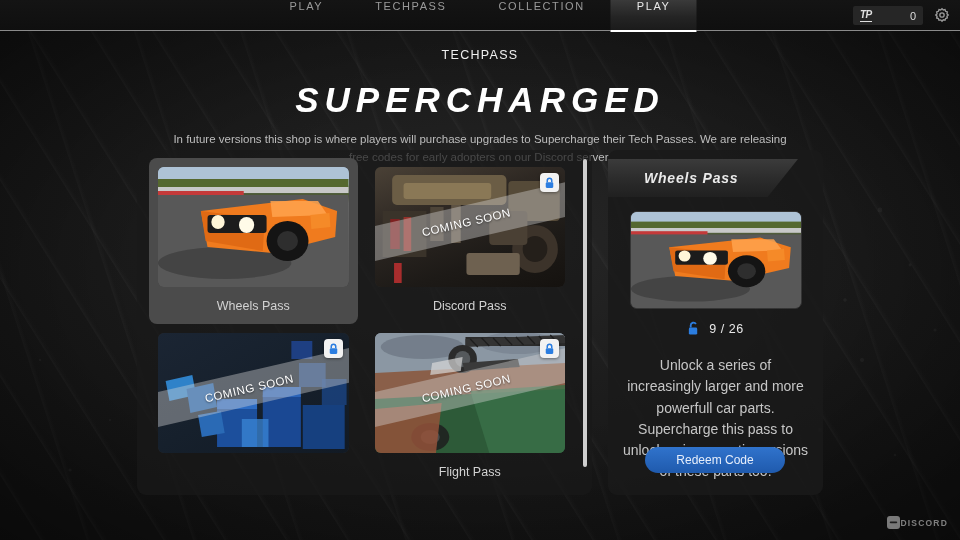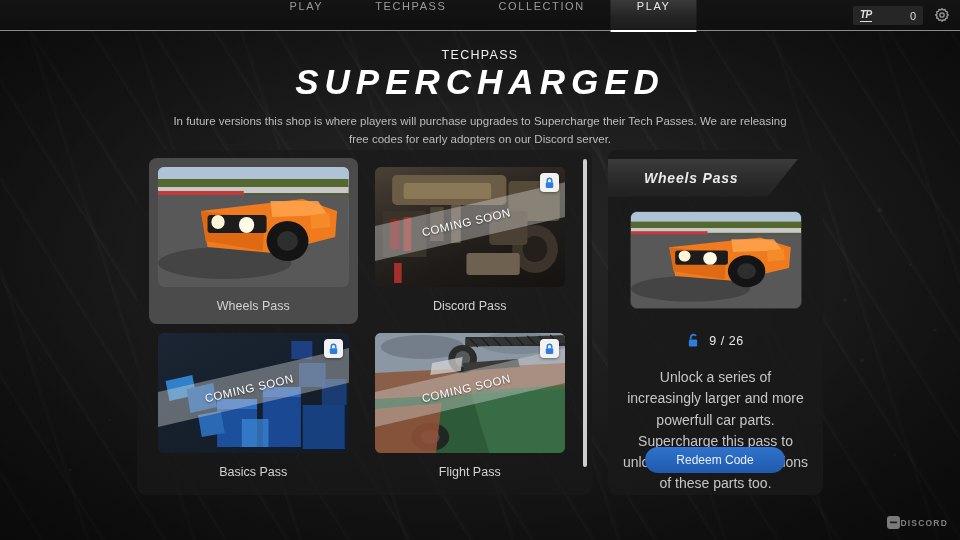--- a/index.html
+++ b/index.html
@@ -99,21 +99,21 @@
   .gear-icon { width: 20px; height: 20px; cursor: pointer; opacity: .72; }
 
   
   .titleblock { position: absolute; top: 48px; left: 0; right: 0; text-align: center; }
   .kicker {
     font-size: 12.5px; color: #f0f0f0; letter-spacing: 1.3px;
   }
   .bigtitle {
     font-size: 35px; font-style: italic; font-weight: bold;
     color: #ffffff; letter-spacing: 6px;
-    margin-top: 2px;
+    margin-top: 20px;
     line-height: 1.05;
   }
   .subtext {
     margin: 12px auto 0; max-width: 620px;
     font-size: 11.5px; line-height: 1.55; color: #bdbdbd;
   }
 
   
   .grid-panel {
     position: absolute; left: 137px; top: 150px;
@@ -212,21 +212,21 @@
     color: #eaeaea; letter-spacing: .8px;
   }
   .detail-thumb {
     position: relative; margin: 14px auto 0;
     width: 172px; height: 98px;
     border-radius: 7px; overflow: hidden;
     border: 1px solid rgba(255,255,255,.12);
   }
   .progress-row {
     display: flex; align-items: center; justify-content: center;
-    gap: 9px; margin-top: 24px;
+    gap: 9px; margin-top: 12px;
   }
   .progress-text { font-size: 12.5px; color: #e8e8e8; letter-spacing: .5px; }
   .detail-desc {
     margin: 19px 14px 0;
     font-size: 14px; line-height: 1.52; color: #c6c6c6;
     text-align: center;
   }
   .redeem-btn {
     position: absolute; left: 37px; bottom: 22px;
     width: 140px; height: 26px;
@@ -387,21 +387,20 @@
           <div class="ribbon">
             <span>COMING SOON</span>
           </div>
           <div class="lock-badge">
             <svg width="11" height="12" viewBox="0 0 14 16" fill="none" stroke="#2b7de0" stroke-width="2">
               <path d="M4 7V4.6a3 3 0 016 0V7"></path>
               <rect x="2" y="7" width="10" height="7.5" rx="1.5" fill="#2b7de0" stroke="none"></rect>
             </svg>
           </div>
         </div>
-        <div class="card-label">Basics Pass</div>
       </div>
 
       <div class="pass-card">
         <div class="card-thumb">
           <div class="art art-flight"></div>
           <svg class="svg-art" viewBox="0 0 200 120" preserveAspectRatio="none">
             <rect x="0" y="0" width="200" height="40" fill="#8b97a3"></rect>
             <ellipse cx="50" cy="14" rx="44" ry="12" fill="#6e7884" opacity=".8"></ellipse>
             <ellipse cx="150" cy="10" rx="40" ry="11" fill="#78828e" opacity=".7"></ellipse>
             <path d="M0 40 L200 30 L200 62 L0 74 Z" fill="#8a5f49"></path>

